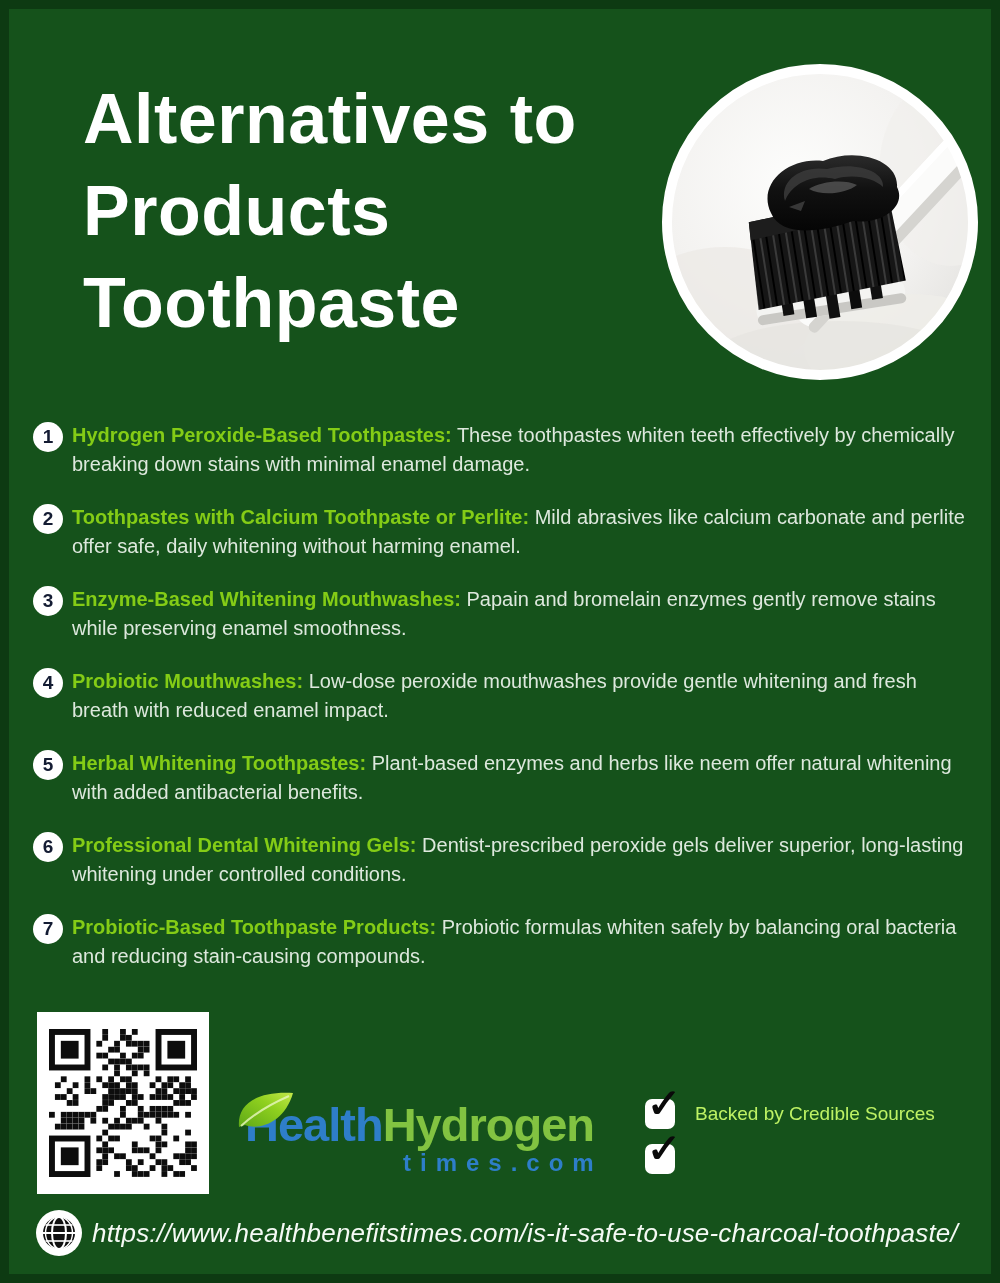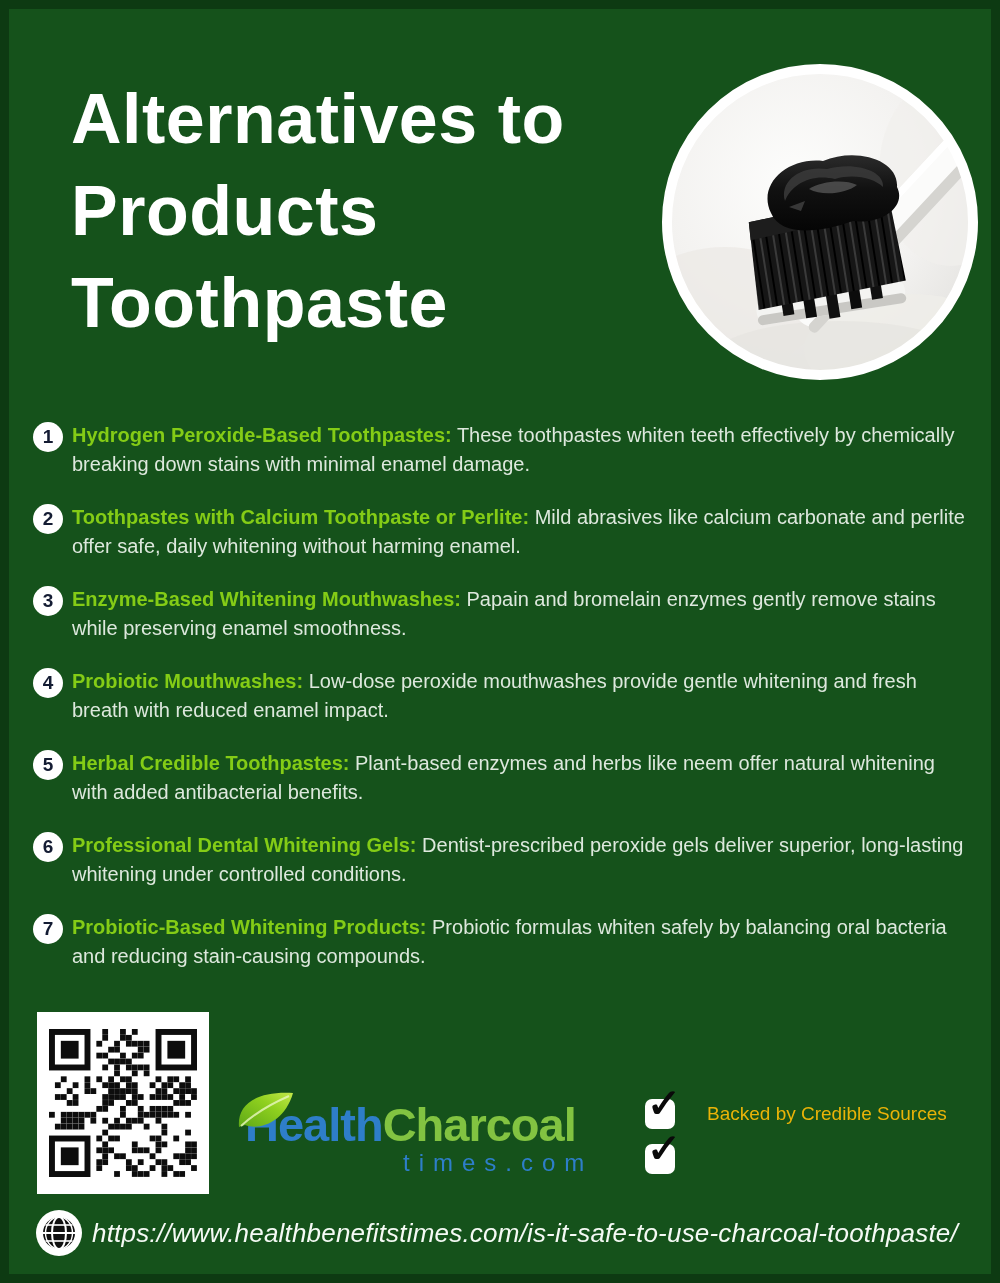--- a/index.html
+++ b/index.html
@@ -9,21 +9,21 @@
     width: 1000px;
     height: 1283px;
     background: #15521b;
     border: 9px solid #0d3a12;
     overflow: hidden;
     font-family: "Liberation Sans", sans-serif;
   }
   
   .title {
     position: absolute;
-    left: 62px;
+    left: 74px;
     top: 64px;
     width: 590px;
     color: #ffffff;
     font-size: 70px;
     line-height: 92px;
     font-weight: 700;
     letter-spacing: 0.5px;
   }
   .photo-wrap {
     position: absolute;
@@ -76,21 +76,21 @@
     left: 236px; top: 1088px;
     width: 380px;
   }
   .logo-main { font-size: 47px; font-weight: 700; letter-spacing: -1px; white-space: nowrap; }
   .logo-health { color: #2e7ec9; }
   .logo-benefits { color: #82c341; }
   .logo-times {
     position: absolute;
     left: 158px; top: 52px;
     font-size: 24px;
-    font-weight: 400;
+    font-weight: 700;
     letter-spacing: 9px;
     color: #2e7ec9;
     white-space: nowrap;
   }
   .leaf {
     position: absolute;
     left: -10px; top: -10px;
     width: 62px; height: 44px;
     pointer-events: none;
   }
@@ -110,21 +110,21 @@
   .checkbox .tick {
     position: absolute;
     left: 1px; top: -16px;
     font-family: "DejaVu Sans", sans-serif;
     font-size: 42px;
     font-weight: 700;
     color: #0a0a0a;
     text-shadow: 1px 0 0 #0a0a0a;
     line-height: 1;
   }
-  .check-label { margin-left: 32px; color: #eab308; font-size: 19px; }
+  .check-label { margin-left: 20px; color: #bef264; font-size: 19px; }
   
   .url-row {
     position: absolute;
     left: 26px; top: 1200px;
     display: flex; align-items: center; font-style: italic;
   }
   .globe { width: 48px; height: 48px; flex: 0 0 auto; }
   .url-text {
     margin-left: 9px;
     color: #f5faf5;
@@ -227,31 +227,31 @@
       <div class="item-text"><b>Enzyme-Based Whitening Mouthwashes:</b> <span> Papain and bromelain enzymes gently remove stains while preserving enamel smoothness.</span></div>
     </div>
 
     <div class="item">
       <div class="badge">4</div>
       <div class="item-text"><b>Probiotic Mouthwashes:</b> <span> Low-dose peroxide mouthwashes provide gentle whitening and fresh breath with reduced enamel impact.</span></div>
     </div>
 
     <div class="item">
       <div class="badge">5</div>
-      <div class="item-text"><b>Herbal Credible Toothpastes:</b> <span> Plant-based enzymes and herbs like neem offer natural whitening with added antibacterial benefits.</span></div>
+      <div class="item-text"><b>Herbal Whitening Toothpastes:</b> <span> Plant-based enzymes and herbs like neem offer natural whitening with added antibacterial benefits.</span></div>
     </div>
 
     <div class="item">
       <div class="badge">6</div>
       <div class="item-text"><b>Professional Dental Whitening Gels:</b> <span> Dentist-prescribed peroxide gels deliver superior, long-lasting whitening under controlled conditions.</span></div>
     </div>
 
     <div class="item">
       <div class="badge">7</div>
-      <div class="item-text"><b>Probiotic-Based Whitening Products:</b> <span> Probiotic formulas whiten safely by balancing oral bacteria and reducing stain-causing compounds.</span></div>
+      <div class="item-text"><b>Probiotic-Based Toothpaste Products:</b> <span> Probiotic formulas whiten safely by balancing oral bacteria and reducing stain-causing compounds.</span></div>
     </div>
   </div>
 
   <div class="qr-card">
     <svg id="qr" width="148" height="148" viewBox="0 0 148 148">
         <rect x="53.28" y="0.00" width="5.80" height="5.80" fill="#0d0d0d"></rect>
         <rect x="71.04" y="0.00" width="5.80" height="5.80" fill="#0d0d0d"></rect>
         <rect x="82.88" y="0.00" width="5.80" height="5.80" fill="#0d0d0d"></rect>
         <rect x="53.28" y="5.92" width="5.80" height="5.80" fill="#0d0d0d"></rect>
         <rect x="71.04" y="5.92" width="5.80" height="5.80" fill="#0d0d0d"></rect>
@@ -462,21 +462,21 @@
       <defs>
         <linearGradient id="leafGrad" x1="0" y1="1" x2="1" y2="0">
           <stop offset="0%" stop-color="#5ea816"></stop>
           <stop offset="60%" stop-color="#8fd01f"></stop>
           <stop offset="100%" stop-color="#c3e84a"></stop>
         </linearGradient>
       </defs>
       <path d="M4,40 C2,18 20,4 58,6 C50,34 26,44 10,38 Z" fill="url(#leafGrad)"></path>
       <path d="M6,39 C20,26 38,16 54,9" stroke="#e9f7c0" stroke-width="2" fill="none" opacity="0.8"></path>
     </svg>
-    <div class="logo-main"><span class="logo-health">Health</span><span class="logo-benefits">Charcoal</span></div>
+    <div class="logo-main"><span class="logo-health">Health</span><span class="logo-benefits">Hydrogen</span></div>
     <div class="logo-times">times.com</div>
   </div>
 
   <div class="checklist">
     <div class="check-row">
       <div class="checkbox">
           <span class="tick">✓</span>
         </div>
       <div class="check-label">Backed by Credible Sources</div>
     </div>

